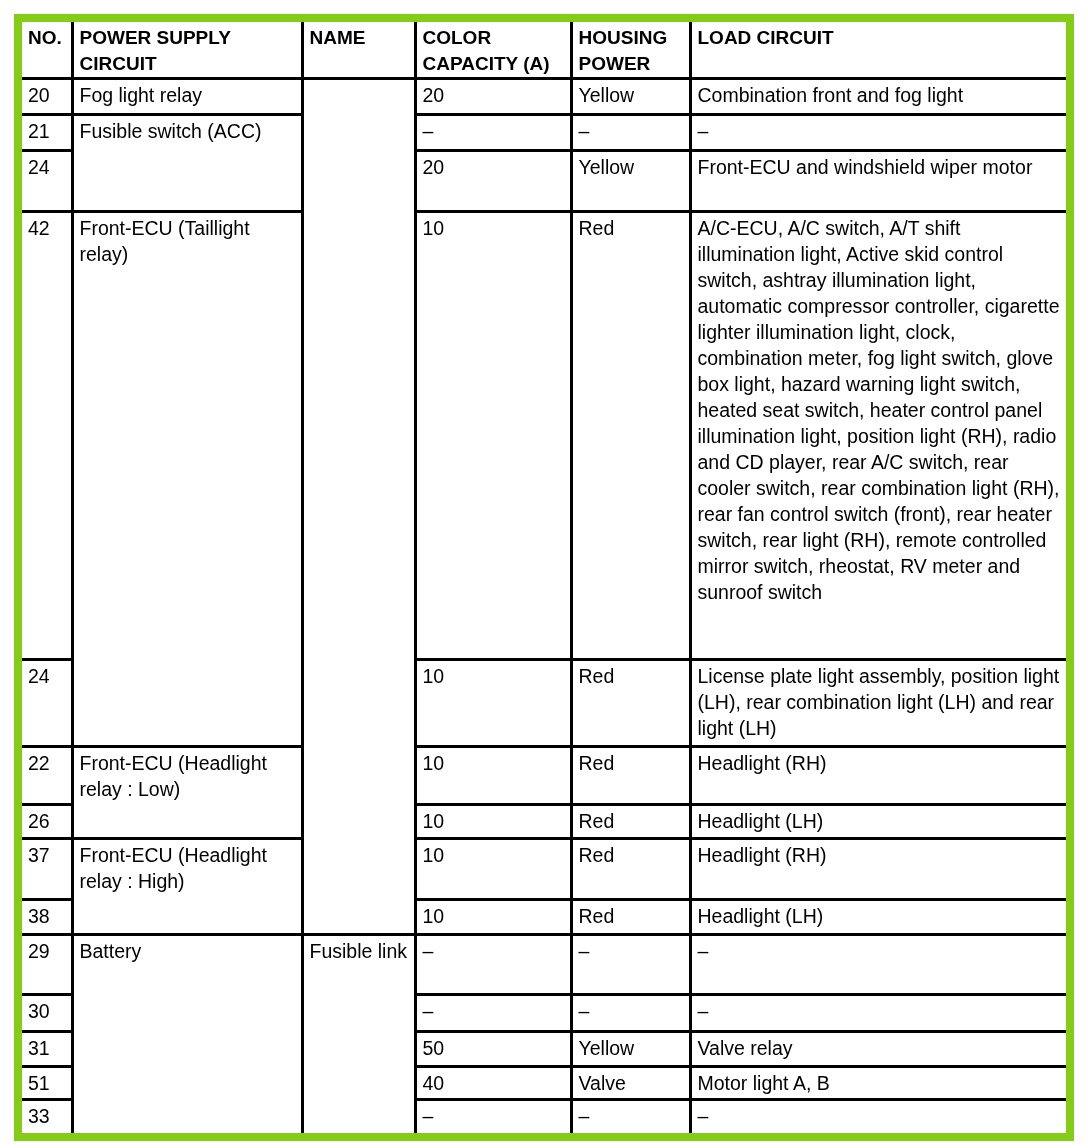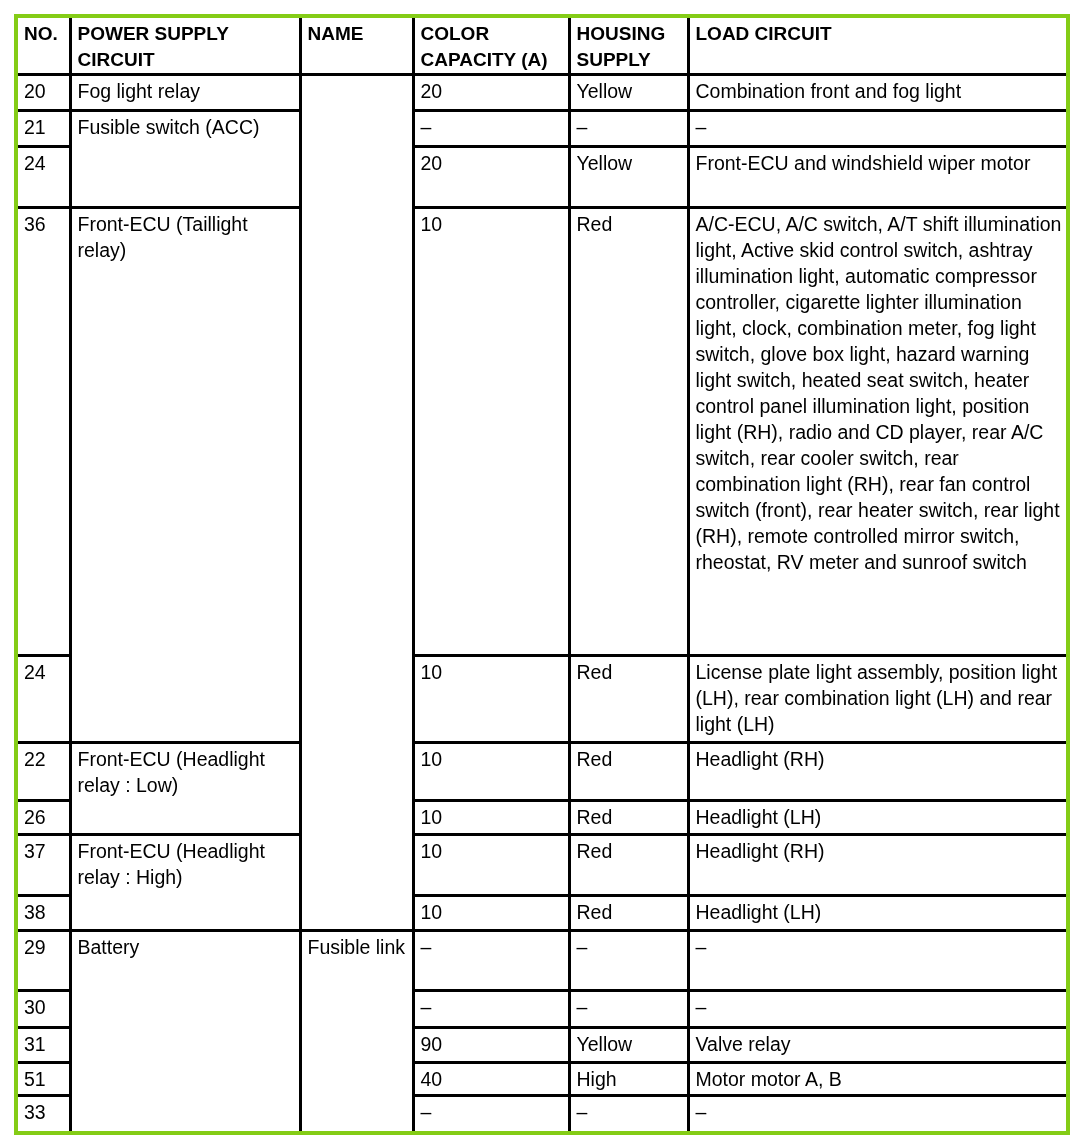--- a/index.html
+++ b/index.html
@@ -15,21 +15,21 @@
     background: #ffffff;
     position: relative;
   }
   table.fuse-table {
     position: absolute;
     left: 14px;
     top: 14px;
     border-collapse: collapse;
     table-layout: fixed;
     width: 1052px;
-    border: 4px solid #84cc16;
+    border: 8px solid #84cc16;
   }
   table.fuse-table th,
   table.fuse-table td {
     border: 3px solid #000;
     vertical-align: top;
     text-align: left;
     padding: 2px 4px 0 6px;
     font-size: 19.5px;
     line-height: 26px;
     overflow: hidden;
@@ -54,21 +54,21 @@
       <col style="width:156px">
       <col style="width:119px">
       <col style="width:380px">
     </colgroup>
     <thead>
       <tr style="height:58px">
         <th>NO.</th>
         <th>POWER SUPPLY CIRCUIT</th>
         <th>NAME</th>
         <th>COLOR CAPACITY (A)</th>
-        <th>HOUSING SUPPLY</th>
+        <th>HOUSING POWER</th>
         <th>LOAD CIRCUIT</th>
       </tr>
     </thead>
     <tbody>
       <tr style="height:36px">
         <td>20</td>
         <td>Fog light relay</td>
         <td rowspan="9"></td>
         <td>20</td>
         <td>Yellow</td>
@@ -81,21 +81,21 @@
         <td>–</td>
         <td>–</td>
       </tr>
       <tr style="height:61px">
         <td>24</td>
         <td>20</td>
         <td>Yellow</td>
         <td>Front-ECU and windshield wiper motor</td>
       </tr>
       <tr style="height:448px">
-        <td>36</td>
+        <td>42</td>
         <td rowspan="2">Front-ECU (Taillight relay)</td>
         <td>10</td>
         <td>Red</td>
         <td>A/C-ECU, A/C switch, A/T shift illumination light, Active skid control switch, ashtray illumination light, automatic compressor controller, cigarette lighter illumination light, clock, combination meter, fog light switch, glove box light, hazard warning light switch, heated seat switch, heater control panel illumination light, position light (RH), radio and CD player, rear A/C switch, rear cooler switch, rear combination light (RH), rear fan control switch (front), rear heater switch, rear light (RH), remote controlled mirror switch, rheostat, RV meter and sunroof switch</td>
       </tr>
       <tr style="height:87px">
         <td>24</td>
         <td>10</td>
         <td>Red</td>
         <td>License plate light assembly, position light (LH), rear combination light (LH) and rear light (LH)</td>
@@ -135,29 +135,29 @@
         <td>–</td>
       </tr>
       <tr style="height:37px">
         <td>30</td>
         <td>–</td>
         <td>–</td>
         <td>–</td>
       </tr>
       <tr style="height:35px">
         <td>31</td>
-        <td>90</td>
+        <td>50</td>
         <td>Yellow</td>
         <td>Valve relay</td>
       </tr>
       <tr style="height:33px">
         <td>51</td>
         <td>40</td>
-        <td>High</td>
-        <td>Motor motor A, B</td>
+        <td>Valve</td>
+        <td>Motor light A, B</td>
       </tr>
       <tr style="height:37px">
         <td>33</td>
         <td>–</td>
         <td>–</td>
         <td>–</td>
       </tr>
     </tbody>
   </table>
 </div>

